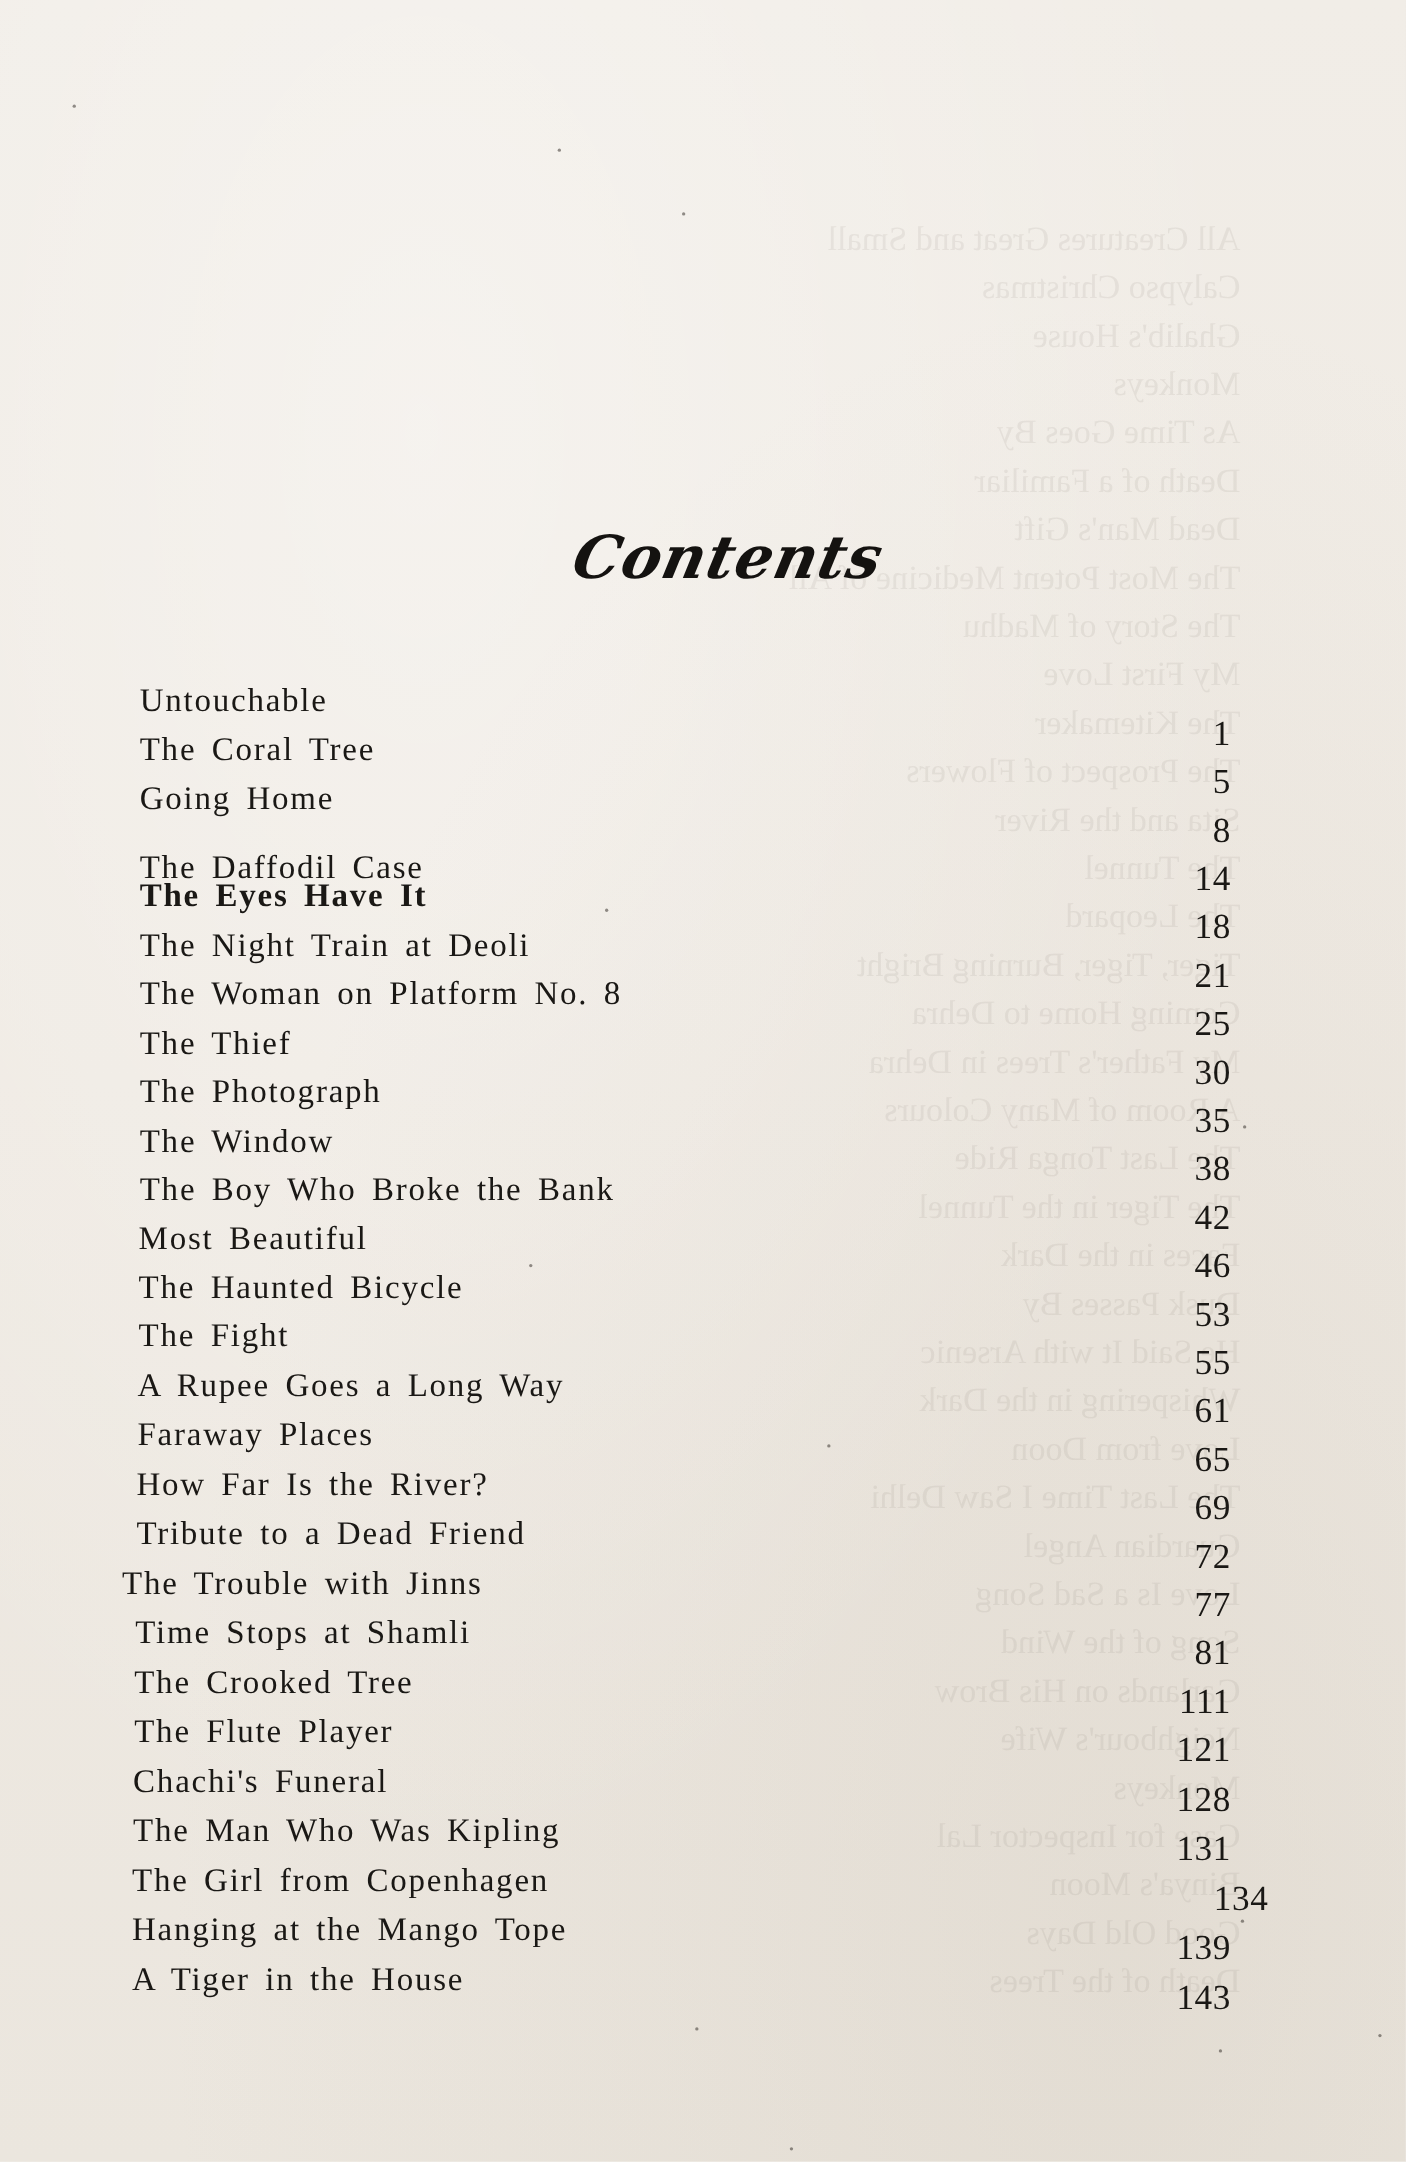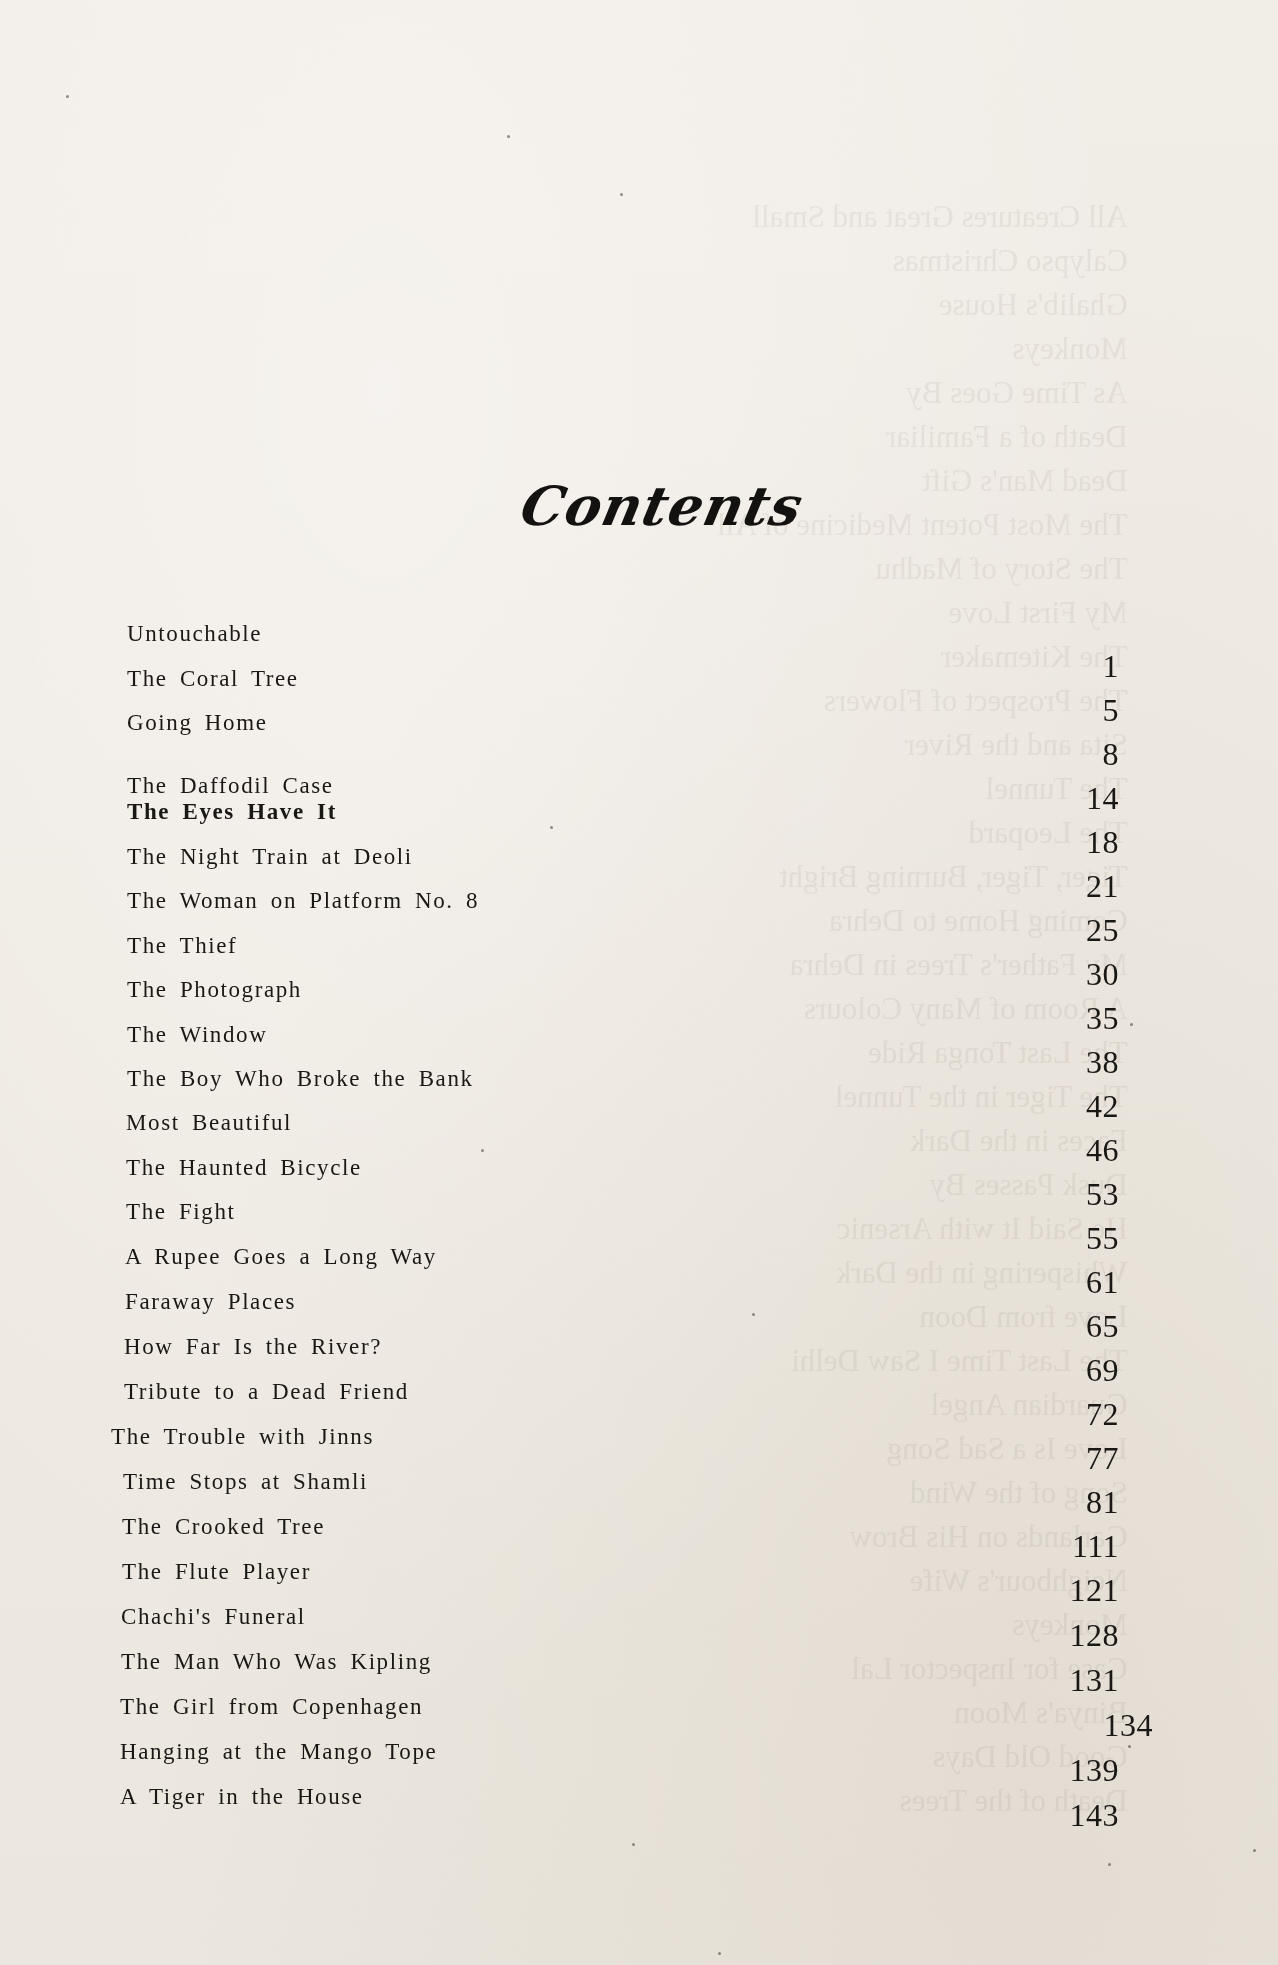--- a/index.html
+++ b/index.html
@@ -50,21 +50,21 @@
       color: #141210;
       transform: skewX(-12deg);
     }
     .toc-titles {
       position: absolute;
       left: 0;
       top: 0;
     }
     .toc-title {
       position: absolute;
-      font-size: 23px;
+      font-size: 30px;
       letter-spacing: 1.6px;
       word-spacing: 5px;
       white-space: nowrap;
       line-height: 1;
       color: #1a1815;
     }
     .toc-page {
       position: absolute;
       width: 120px;
       text-align: right;

